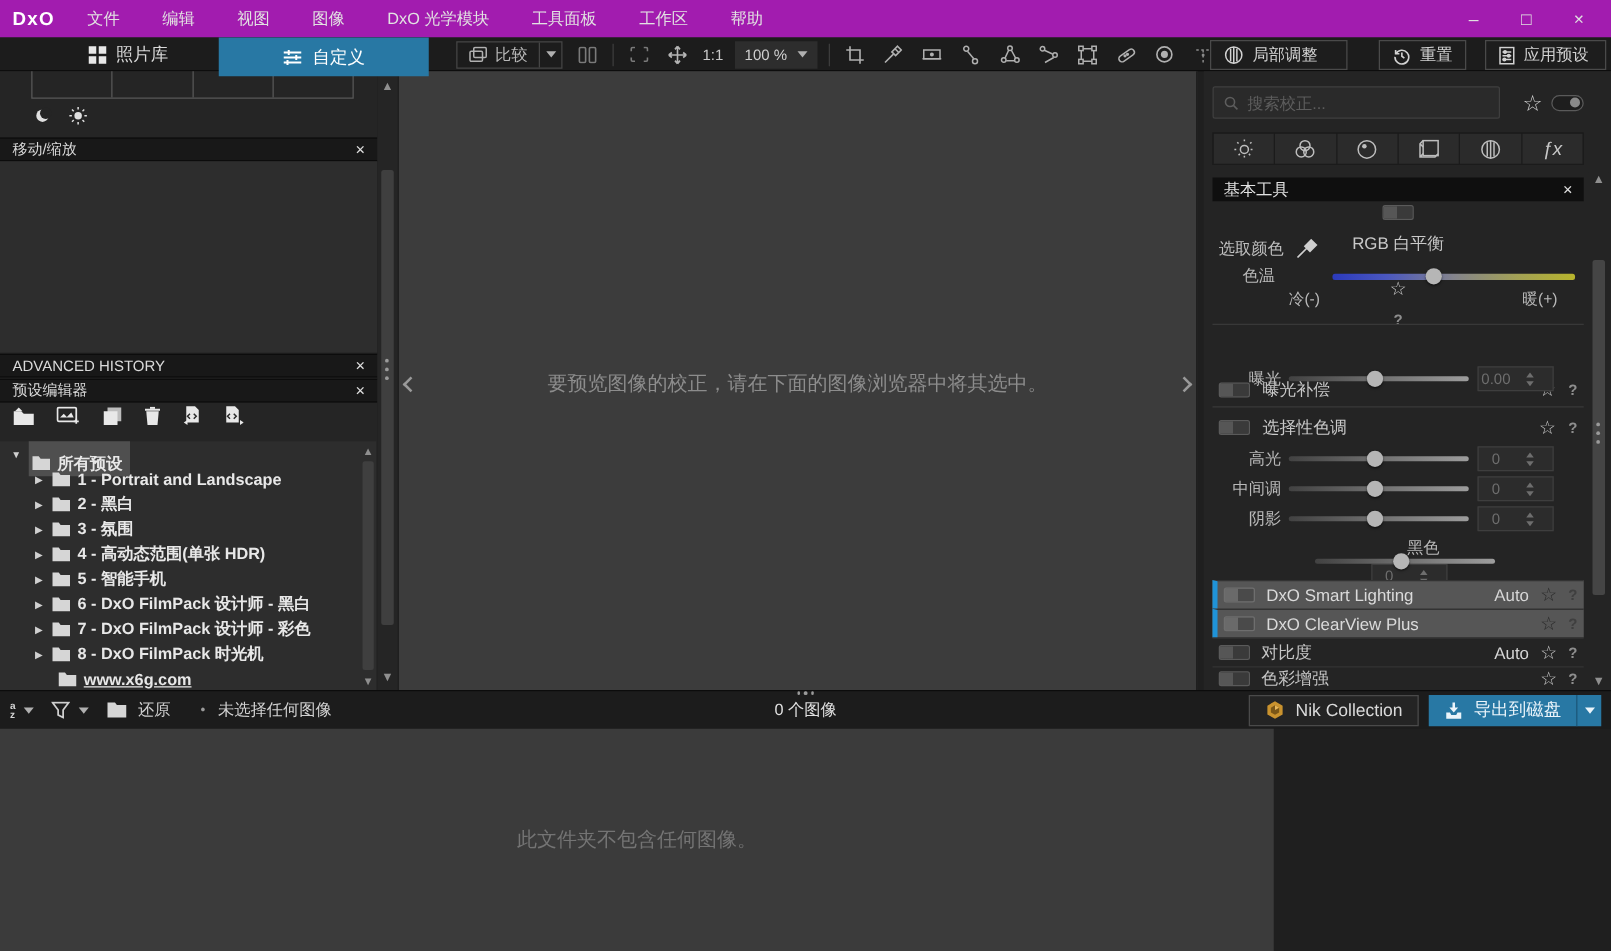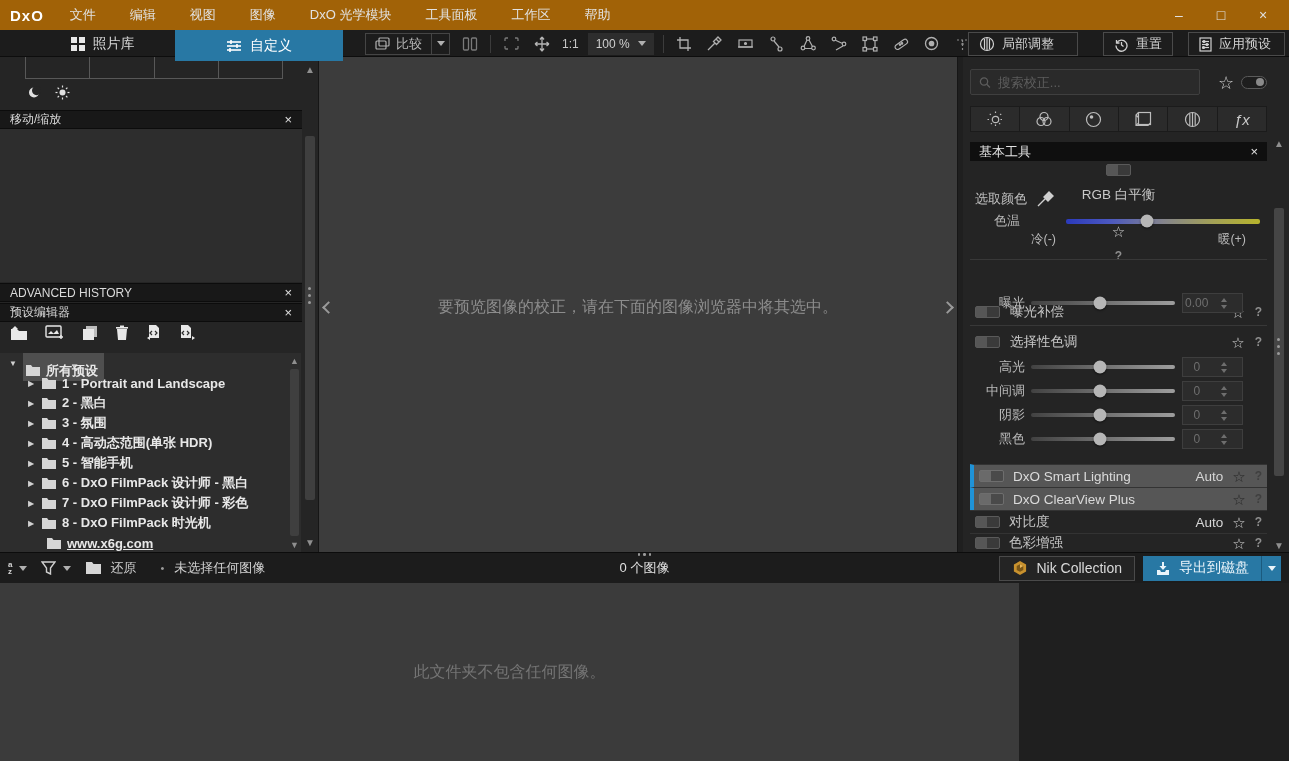--- a/index.html
+++ b/index.html
@@ -7,21 +7,21 @@
   #app {
     position:relative; width:1289px; height:761px; overflow:hidden;
     background:#1f1f1f; font-family:"Liberation Sans","DejaVu Sans",sans-serif;
     color:#d0d0d0; font-size:13px; -webkit-font-smoothing:antialiased;
   }
   .abs { position:absolute; }
   .flex { display:flex; align-items:center; }
   .sp { flex:1; }
 
   
-  .titlebar { left:0; top:0; width:1289px; height:30px; background:#a16207; display:flex; align-items:center; padding:0 10px; }
+  .titlebar { left:0; top:0; width:1289px; height:30px; background:#a21caf; display:flex; align-items:center; padding:0 10px; }
   .logo { font-weight:bold; font-size:15px; color:#fff; letter-spacing:1px; margin-right:26px; }
   .menu-item { color:#e2e2e2; font-size:13px; margin-right:34px; cursor:default; }
   .win-btns { margin-left:auto; display:flex; gap:26px; padding-right:8px; }
   .win-btn { color:#e0e0e0; font-size:14px; width:16px; text-align:center; }
 
   
   .toolbar { left:0; top:30px; width:1289px; height:27px; background:#1c1c1c; border-bottom:1px solid #0d0d0d; }
   .tab { display:flex; align-items:center; justify-content:center; gap:8px; font-size:14px; }
   .tab-photolib { left:30px; top:30px; width:145px; height:27px; color:#d8d8d8; }
   .tab-custom { left:175px; top:30px; width:168px; height:31px; background:#2878a4; color:#fff; z-index:5; }
@@ -657,21 +657,21 @@
           <span class="thumb" style="left:48%;"></span>
         </span>
       <span class="valbox">
           <span>0</span>
           <span class="spin">
             <i class="u"></i>
             <i class="d"></i>
           </span>
         </span>
     </div>
-    <div class="sl-row" style="left:0px; top:372px; width:297px;">
+    <div class="sl-row" style="left:12px; top:372px; width:297px;flex-direction:column;">
       <span class="sl-label">黑色</span>
       <span class="track" style="width:144px;">
           <span class="thumb" style="left:48%;"></span>
         </span>
       <span class="valbox">
           <span>0</span>
           <span class="spin">
             <i class="u"></i>
             <i class="d"></i>
           </span>

